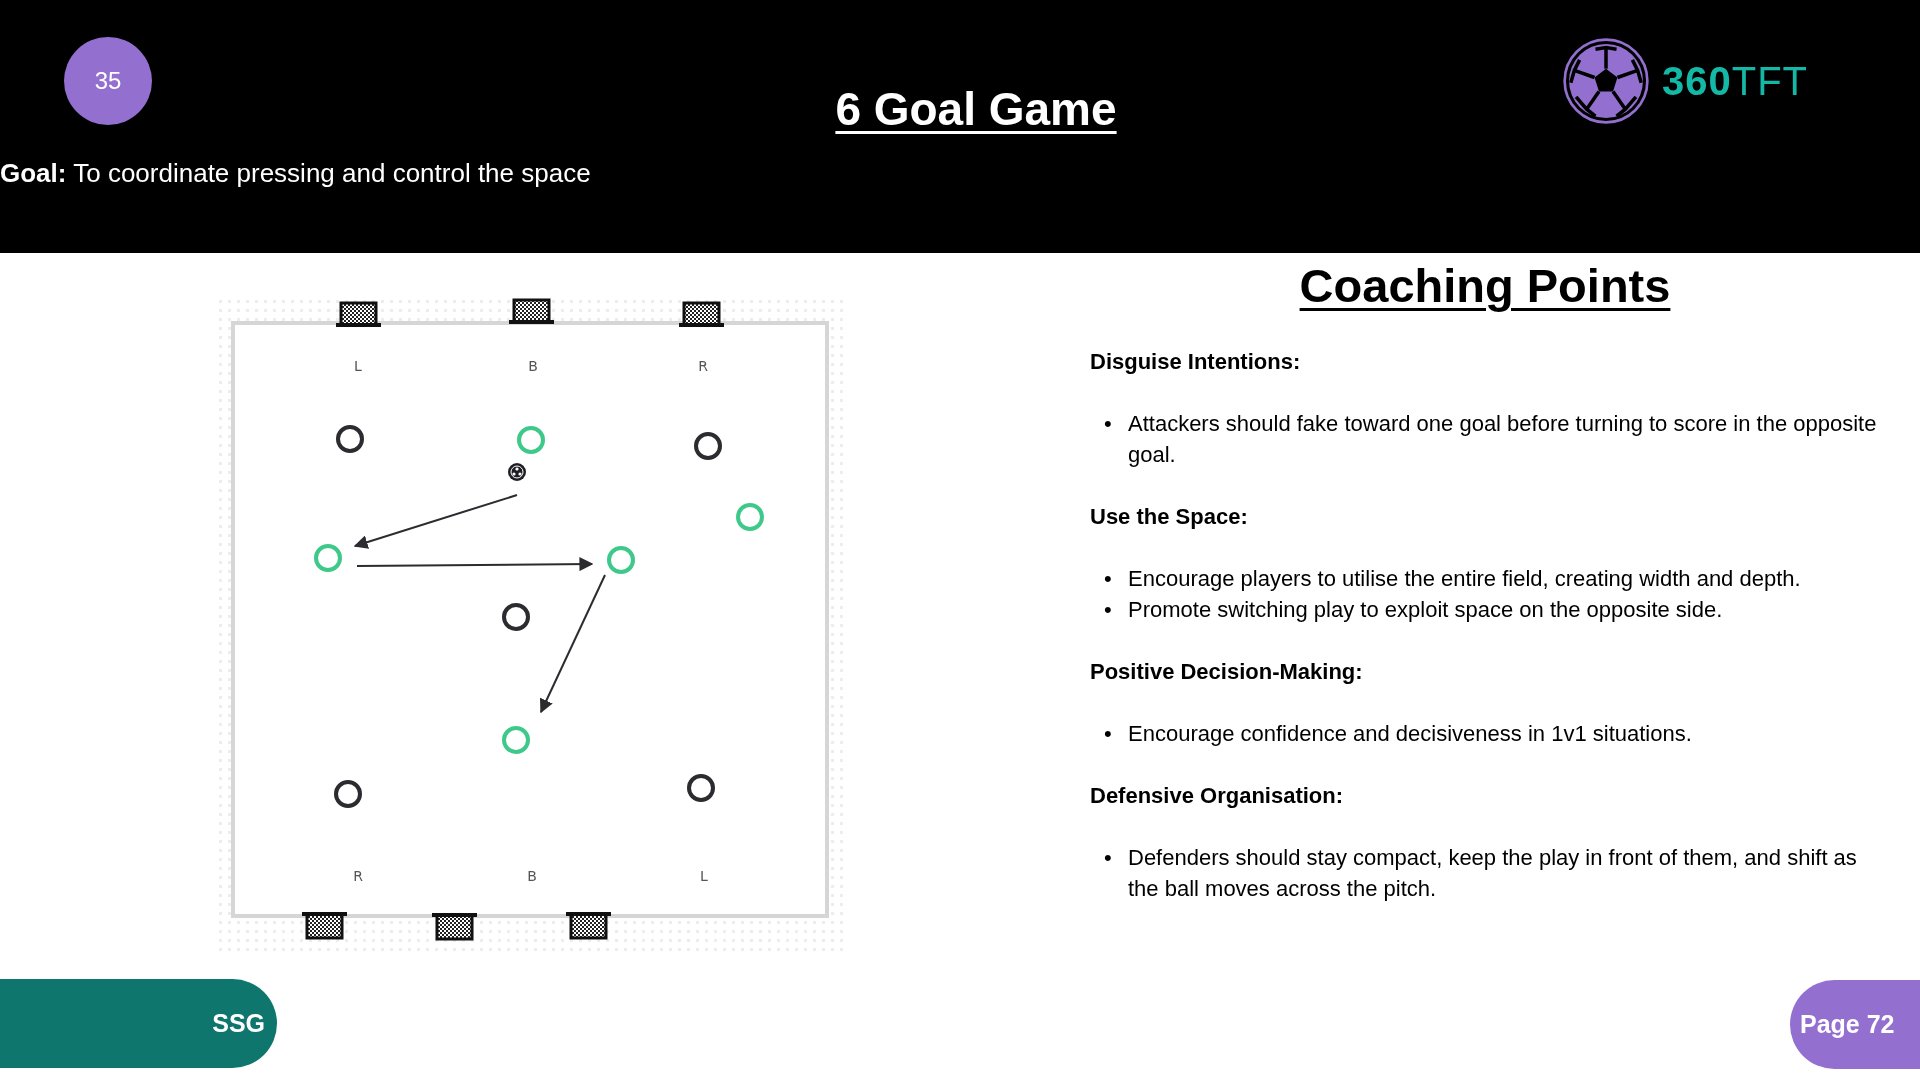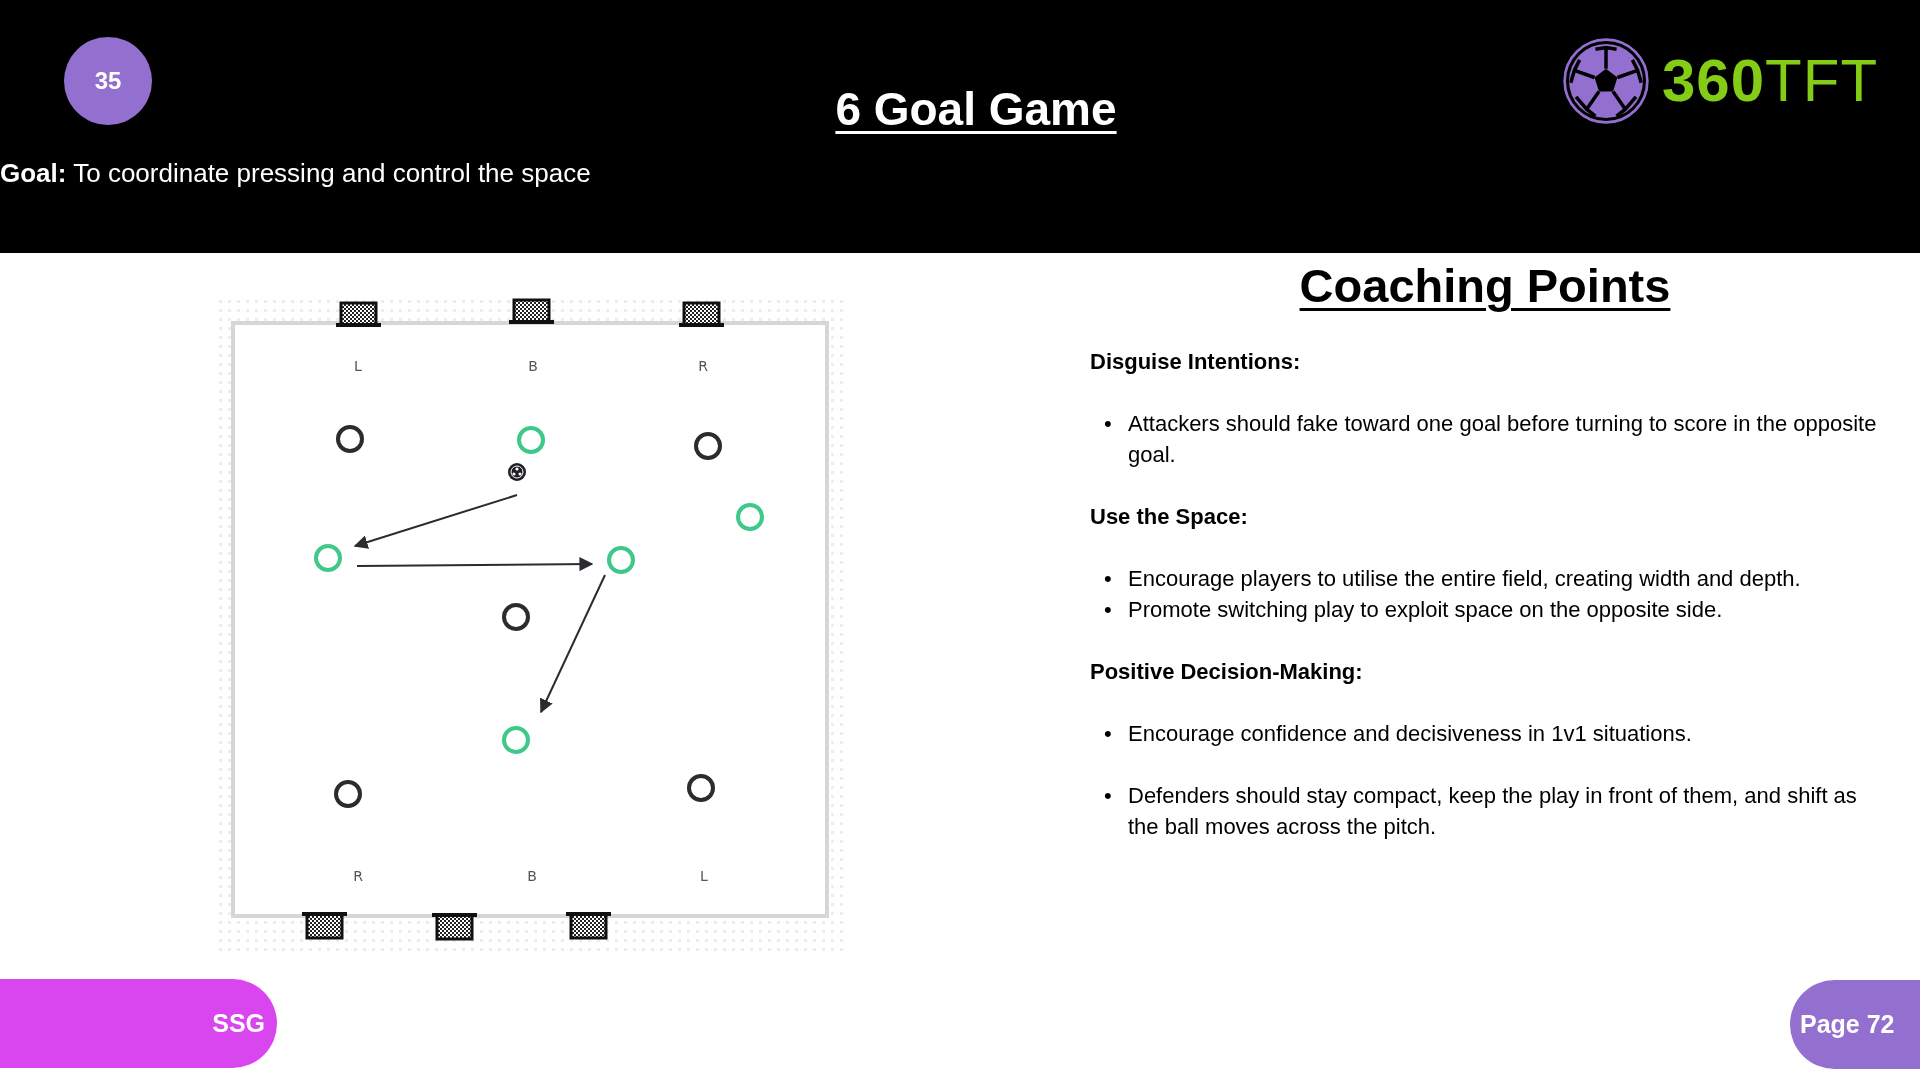--- a/index.html
+++ b/index.html
@@ -1,46 +1,46 @@
 <!DOCTYPE html>
 <html><head>
 <meta charset="utf-8">
 <style>
   * { box-sizing: border-box; margin: 0; padding: 0; }
   html, body { width: 1920px; height: 1080px; overflow: hidden; background: #ffffff; }
   body { position: relative; font-family: "Liberation Sans", sans-serif; color: #000; }
 
   .header { position: absolute; left: 0; top: 0; width: 1920px; height: 253px; background: #000; }
   .num-badge { position: absolute; left: 64px; top: 37px; width: 88px; height: 88px; border-radius: 50%;
-    background: #9370d0; color: #fff; font-weight: bold; font-size: 24px;
+    background: #9370d0; color: #fff; font-weight: normal; font-size: 24px;
     display: flex; align-items: center; justify-content: center; }
   .title { position: absolute; left: 16px; width: 1920px; top: 82px; text-align: center;
     color: #fff; font-weight: bold; font-size: 46px; text-decoration: underline; text-underline-offset: 6px; text-decoration-thickness: 3px; }
   .subtitle { position: absolute; left: 0; width: 1920px; top: 158px; text-align: left; color: #fff; font-size: 26px; }
   .subtitle b { font-weight: bold; }
 
   .logo { position: absolute; left: 1562px; top: 37px; height: 88px; display: flex; align-items: center; }
   .logo svg { width: 88px; height: 88px; }
-  .logo-text { margin-left: 12px; color: #84cc16; font-size: 60px; letter-spacing: 1px; line-height: 1; }
+  .logo-text { margin-left: 12px; color: #14b8a6; font-size: 40px; letter-spacing: 1px; line-height: 1; }
   .logo-text .b { font-weight: bold; }
 
   .diagram { position: absolute; left: 217px; top: 295px; width: 632px; height: 660px; }
   .diagram svg { width: 632px; height: 660px; display: block; }
 
   .cp-title { position: absolute; left: 1090px; width: 790px; top: 258px; text-align: center;
     font-weight: bold; font-size: 47px; text-decoration: underline; text-underline-offset: 6px; text-decoration-thickness: 3px; }
 
   .cp-body { position: absolute; left: 1090px; top: 346px; width: 790px; font-size: 22px; line-height: 31px; }
   .cp-section { margin-bottom: 31px; }
   .cp-heading { font-weight: bold; margin-bottom: 31px; }
   .cp-list { list-style: none; }
   .cp-list li { position: relative; padding-left: 38px; }
   .cp-list li::before { content: "\2022"; position: absolute; left: 14px; top: 0; }
 
-  .ssg-pill { position: absolute; left: 0; top: 979px; width: 277px; height: 89px; background: #d946ef;
+  .ssg-pill { position: absolute; left: 0; top: 979px; width: 277px; height: 89px; background: #0f766e;
     border-radius: 0 45px 45px 0; color: #fff; font-weight: bold; font-size: 25px;
     display: flex; align-items: center; justify-content: flex-end; padding-right: 12px; }
   .page-pill { position: absolute; left: 1790px; top: 980px; width: 130px; height: 89px; background: #9370d0;
     border-radius: 45px 0 0 45px; color: #fff; font-weight: bold; font-size: 25px;
     display: flex; align-items: center; justify-content: flex-start; padding-left: 10px; }
 </style>
 </head>
 <body>
 
 <div class="header">
@@ -178,20 +178,21 @@
       <li>Promote switching play to exploit space on the opposite side.</li>
     </ul>
   </div>
   <div class="cp-section">
     <div class="cp-heading">Positive Decision-Making:</div>
     <ul class="cp-list">
       <li>Encourage confidence and decisiveness in 1v1 situations.</li>
     </ul>
   </div>
   <div class="cp-section">
+    <div class="cp-heading">Defensive Organisation:</div>
     <ul class="cp-list">
       <li>Defenders should stay compact, keep the play in front of them, and shift as the ball moves across the pitch.</li>
     </ul>
   </div>
 </div>
 
 <div class="ssg-pill">
   <span>SSG</span>
 </div>
 <div class="page-pill">

